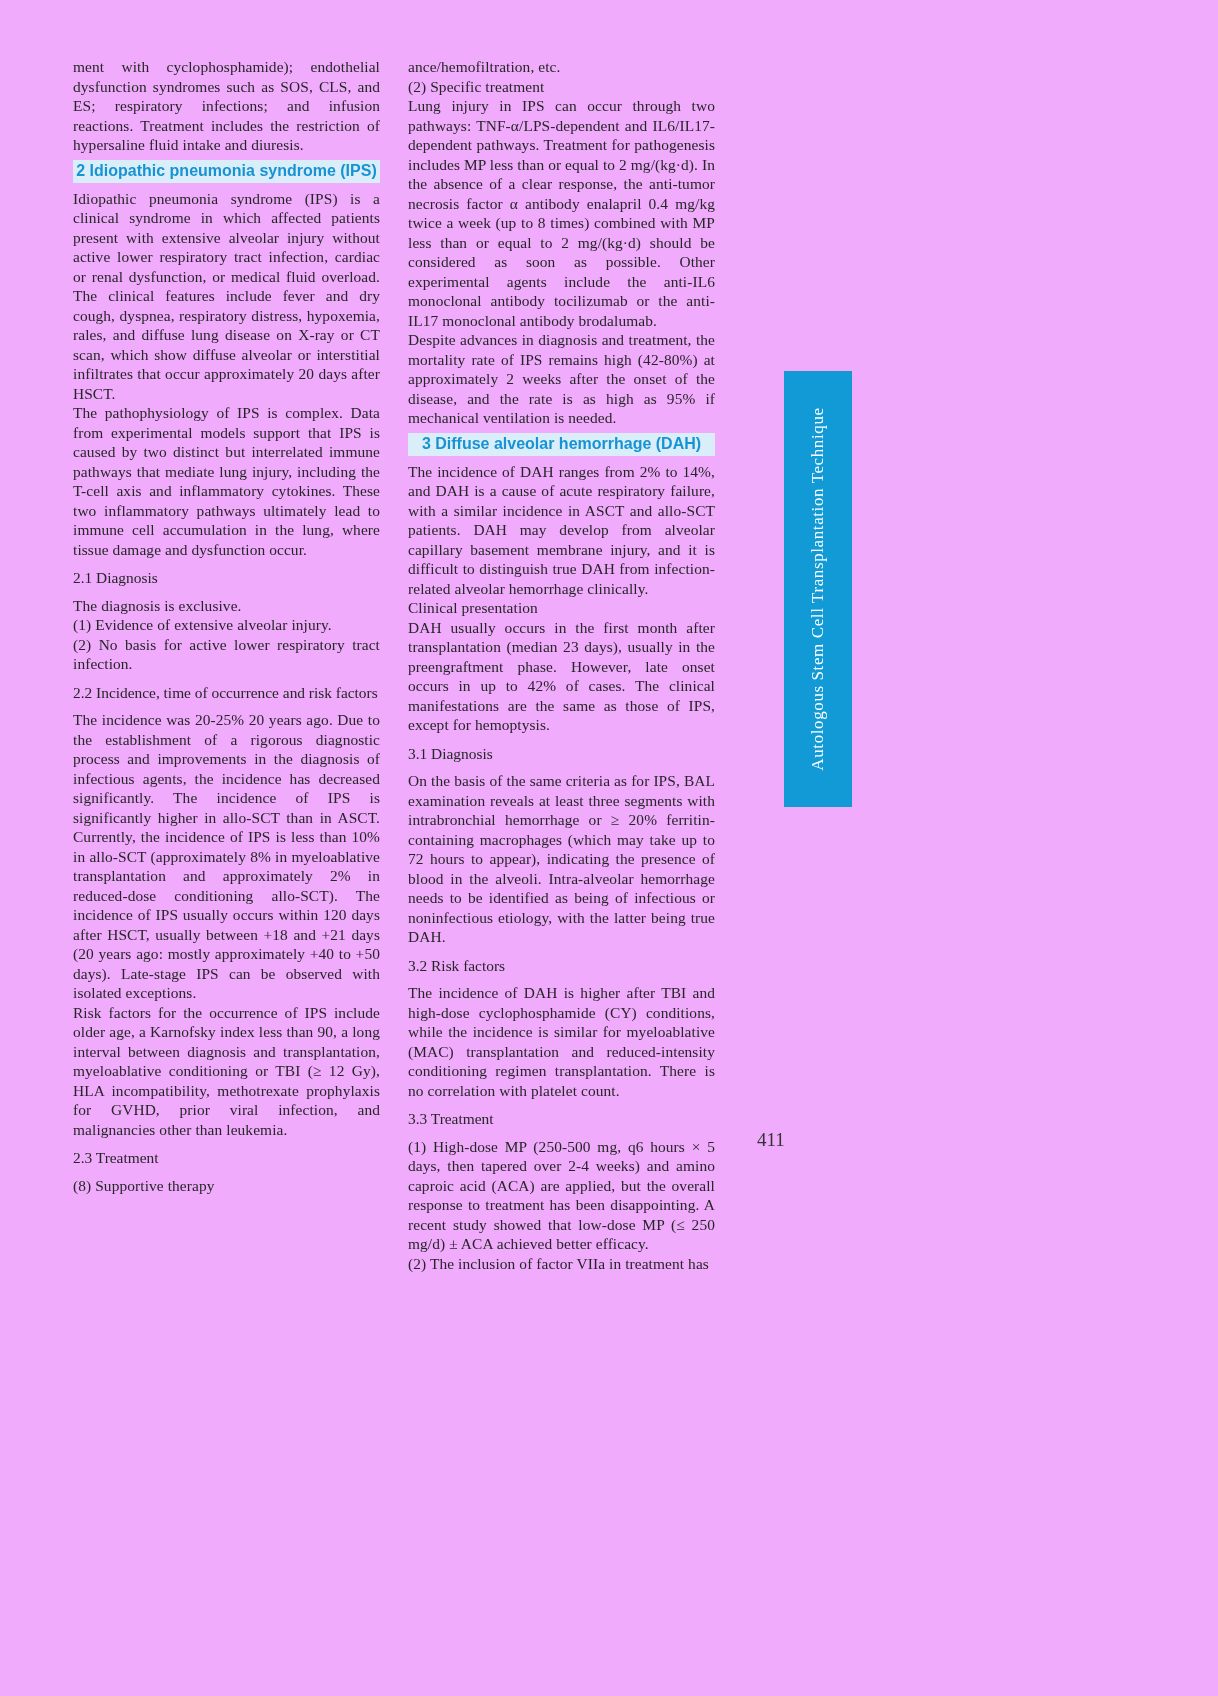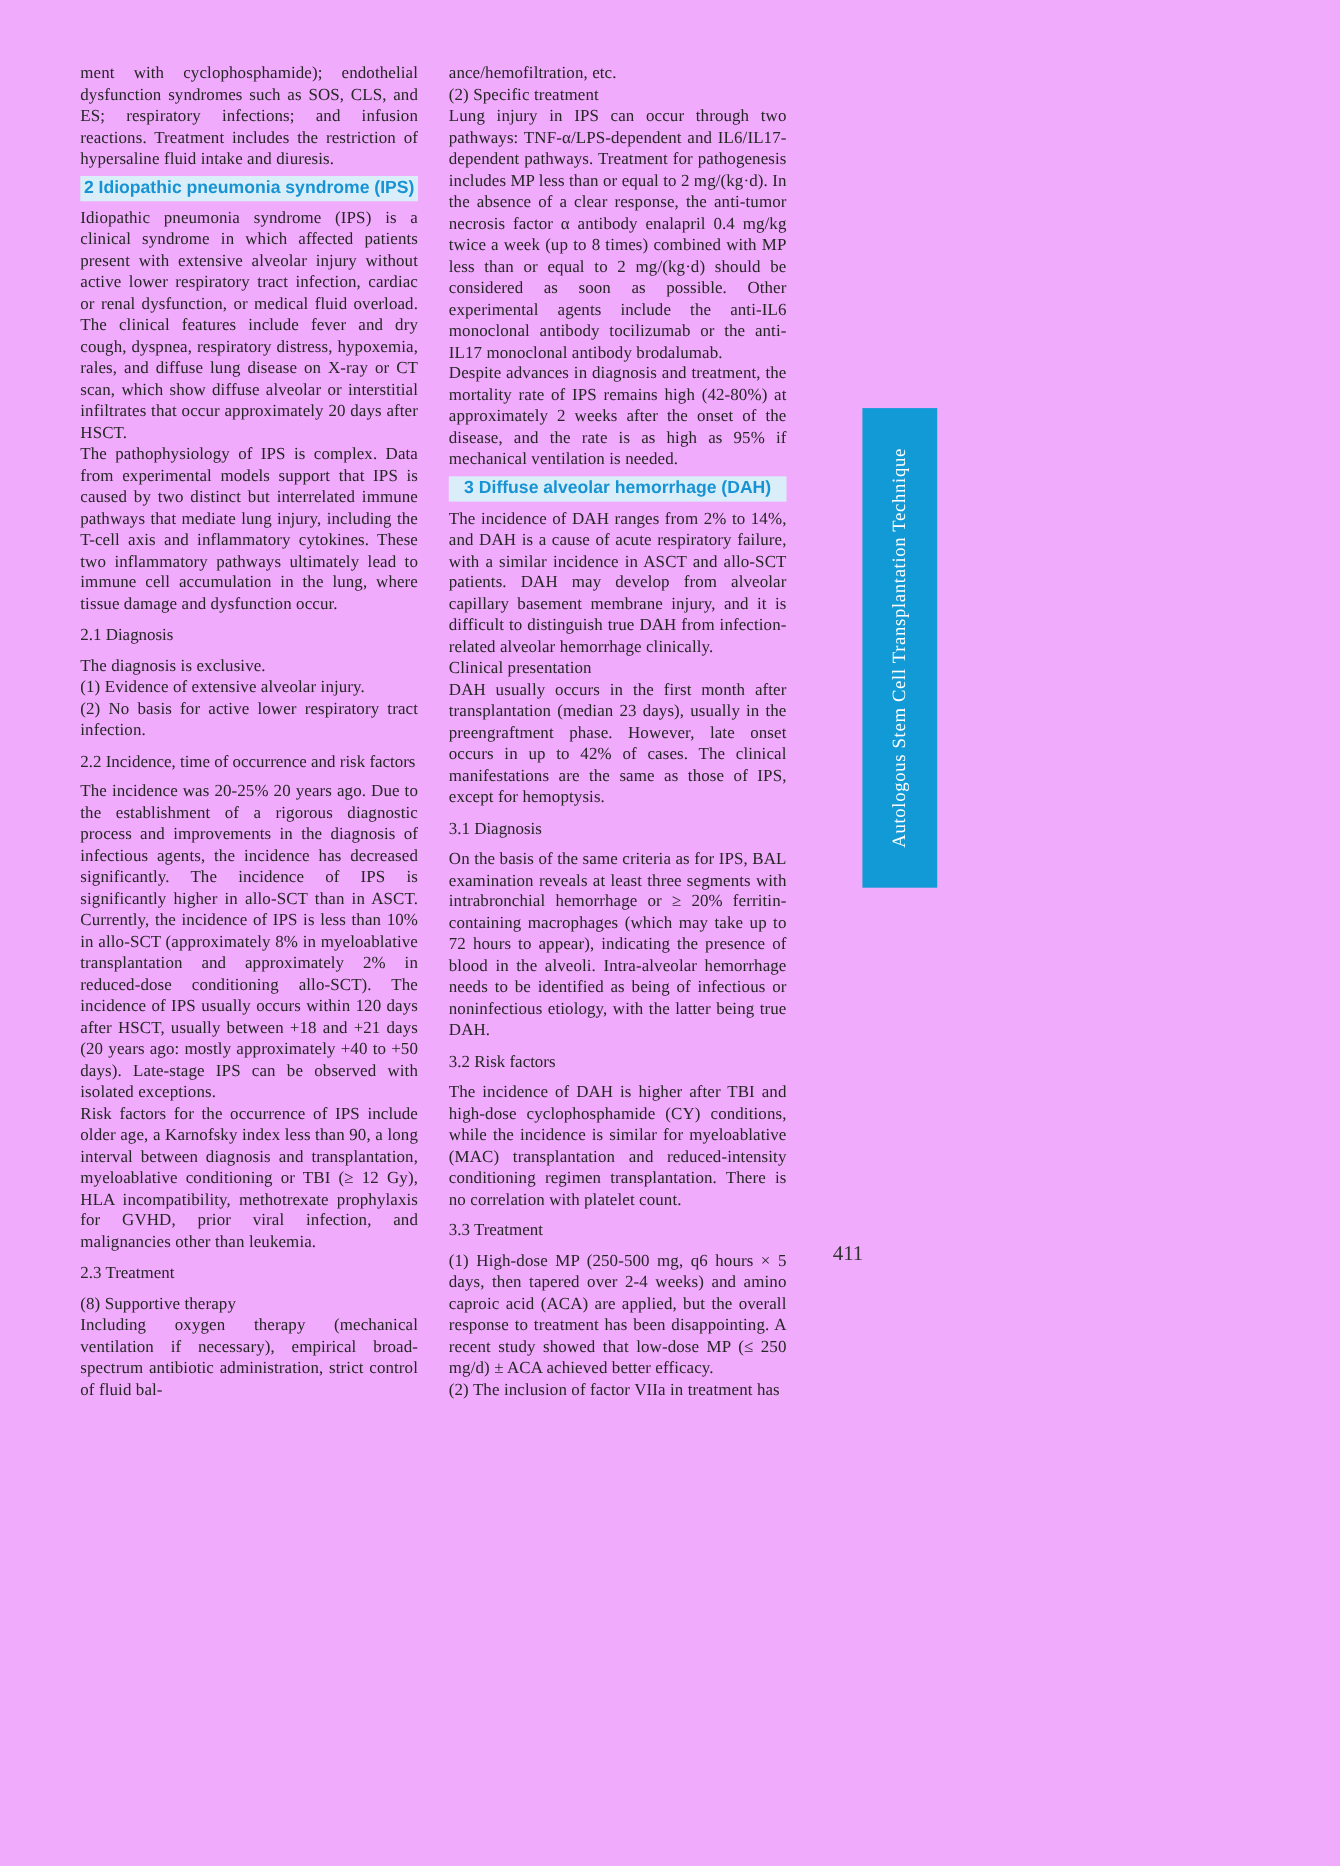--- a/index.html
+++ b/index.html
@@ -79,21 +79,20 @@
       <p class="para">The pathophysiology of IPS is complex. Data from experimental models support that IPS is caused by two distinct but interrelated immune pathways that mediate lung injury, including the T-cell axis and inflammatory cytokines. These two inflammatory pathways ultimately lead to immune cell accumulation in the lung, where tissue damage and dysfunction occur.</p>
       <p class="subhead">2.1 Diagnosis</p>
       <p class="para">The diagnosis is exclusive.</p>
       <p class="para">(1) Evidence of extensive alveolar injury.</p>
       <p class="para">(2) No basis for active lower respiratory tract infection.</p>
       <p class="subhead">2.2 Incidence, time of occurrence and risk factors</p>
       <p class="para">The incidence was 20-25% 20 years ago. Due to the establishment of a rigorous diagnostic process and improvements in the diagnosis of infectious agents, the incidence has decreased significantly. The incidence of IPS is significantly higher in allo-SCT than in ASCT. Currently, the incidence of IPS is less than 10% in allo-SCT (approximately 8% in myeloablative transplantation and approximately 2% in reduced-dose conditioning allo-SCT). The incidence of IPS usually occurs within 120 days after HSCT, usually between +18 and +21 days (20 years ago: mostly approximately +40 to +50 days). Late-stage IPS can be observed with isolated exceptions.</p>
       <p class="para">Risk factors for the occurrence of IPS include older age, a Karnofsky index less than 90, a long interval between diagnosis and transplantation, myeloablative conditioning or TBI (≥ 12 Gy), HLA incompatibility, methotrexate prophylaxis for GVHD, prior viral infection, and malignancies other than leukemia.</p>
       <p class="subhead">2.3 Treatment</p>
       <p class="para">(8) Supportive therapy</p>
-      <p class="para">Including oxygen therapy (mechanical ventilation if necessary), empirical broad-spectrum antibiotic administration, strict control of fluid bal-</p>
     </div>
 
     <div class="col">
       <p class="para">ance/hemofiltration, etc.</p>
       <p class="para">(2) Specific treatment</p>
       <p class="para">Lung injury in IPS can occur through two pathways: TNF-α/LPS-dependent and IL6/IL17-dependent pathways. Treatment for pathogenesis includes MP less than or equal to 2 mg/(kg·d). In the absence of a clear response, the anti-tumor necrosis factor α antibody enalapril 0.4 mg/kg twice a week (up to 8 times) combined with MP less than or equal to 2 mg/(kg·d) should be considered as soon as possible. Other experimental agents include the anti-IL6 monoclonal antibody tocilizumab or the anti-IL17 monoclonal antibody brodalumab.</p>
       <p class="para">Despite advances in diagnosis and treatment, the mortality rate of IPS remains high (42-80%) at approximately 2 weeks after the onset of the disease, and the rate is as high as 95% if mechanical ventilation is needed.</p>
       <div class="section-band">3 Diffuse alveolar hemorrhage (DAH)</div>
       <p class="para">The incidence of DAH ranges from 2% to 14%, and DAH is a cause of acute respiratory failure, with a similar incidence in ASCT and allo-SCT patients. DAH may develop from alveolar capillary basement membrane injury, and it is difficult to distinguish true DAH from infection-related alveolar hemorrhage clinically.</p>
       <p class="para">Clinical presentation</p>

